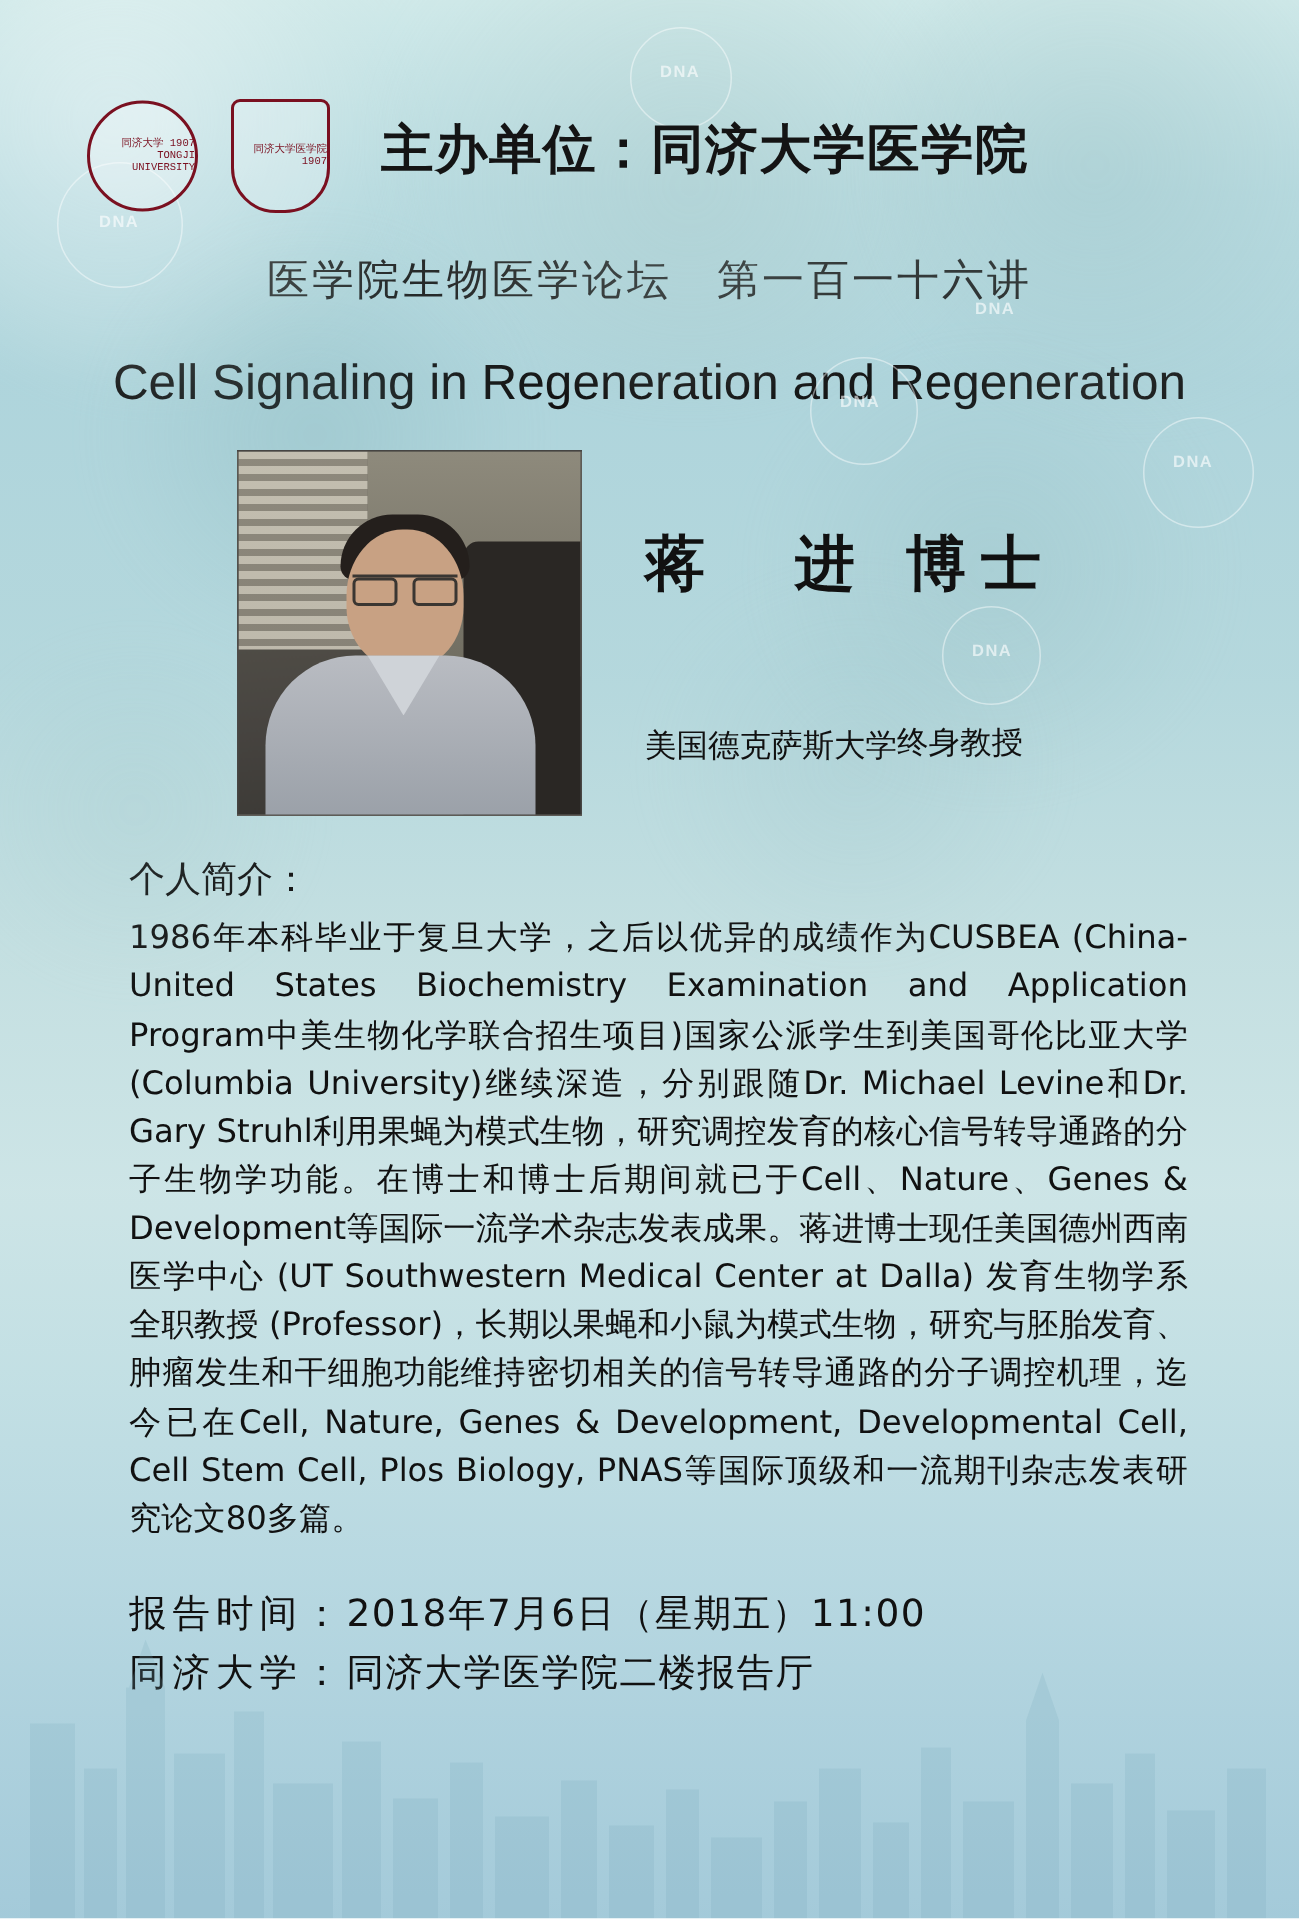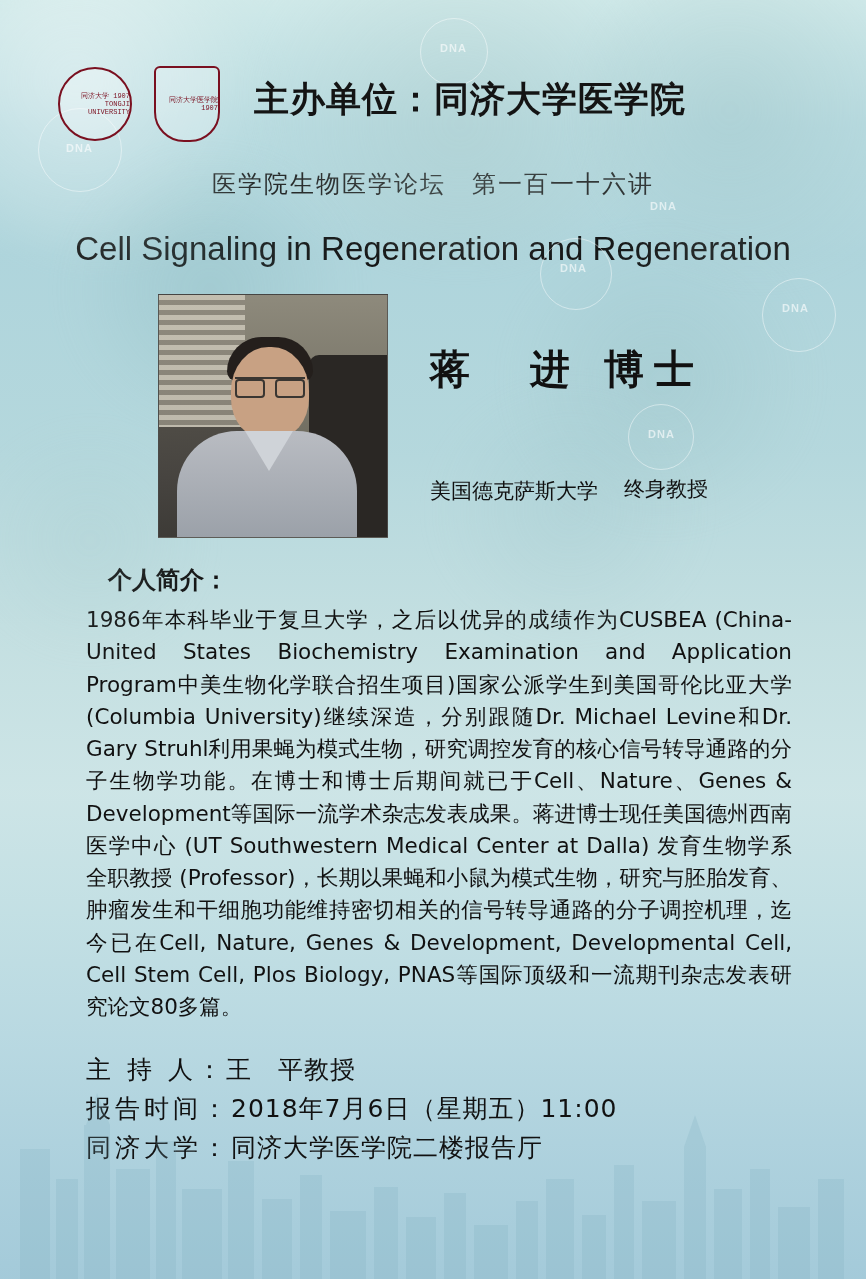--- a/index.html
+++ b/index.html
@@ -122,21 +122,21 @@
     margin-top: 18px;
     font-size: 35px;
     font-weight: bold;
     color: #141414;
     letter-spacing: 1px;
     font-family: "DejaVu Sans", sans-serif;
   }
   .forum-line {
     text-align: center;
     margin-top: 26px;
-    font-size: 24px;
+    font-size: 28px;
     color: #1b1b1b;
     letter-spacing: 2px;
     font-family: "DejaVu Sans", sans-serif;
   }
   .title-en {
     text-align: center;
     margin-top: 30px;
     font-size: 33px;
     color: #111;
     letter-spacing: 0px;
@@ -235,30 +235,29 @@
     font-size: 21px;
     line-height: 1.35;
     color: #111;
     text-align: center;
     font-family: "DejaVu Sans", sans-serif;
     margin-top: 32px;
   }
   .rank {
     font-size: 21px;
     color: #111;
-    margin-left: 26px;
     margin-bottom: 2px;
     font-family: Liberation Sans, sans-serif;
   }
 
   
   .bio-head {
-    margin: 26px 0 0 108px;
+    margin: 26px 0 0 86px;
     font-size: 24px;
-    font-weight: bold;
+    font-weight: normal;
     color: #111;
     font-family: "DejaVu Sans", sans-serif;
   }
   .bio-body {
     margin: 8px 74px 0 86px;
     font-size: 21.5px;
     line-height: 1.5;
     color: #111;
     text-align: justify;
     text-justify: inter-character;
@@ -378,23 +377,20 @@
         <div class="rank">终身教授</div>
       </div>
     </div>
   </div>
 
   <div class="bio-head">个人简介：</div>
   <div class="bio-body">1986年本科毕业于复旦大学，之后以优异的成绩作为CUSBEA (China-United States Biochemistry Examination and Application Program中美生物化学联合招生项目)国家公派学生到美国哥伦比亚大学 (Columbia University)继续深造，分别跟随Dr. Michael Levine和Dr. Gary Struhl利用果蝇为模式生物，研究调控发育的核心信号转导通路的分子生物学功能。在博士和博士后期间就已于Cell、Nature、Genes &amp; Development等国际一流学术杂志发表成果。蒋进博士现任美国德州西南医学中心 (UT Southwestern Medical Center at Dalla) 发育生物学系全职教授 (Professor)，长期以果蝇和小鼠为模式生物，研究与胚胎发育、肿瘤发生和干细胞功能维持密切相关的信号转导通路的分子调控机理，迄今已在Cell, Nature, Genes &amp; Development, Developmental Cell, Cell Stem Cell, Plos Biology, PNAS等国际顶级和一流期刊杂志发表研究论文80多篇。</div>
 
   <div class="footer">
     <div class="footer-row">
-      <span class="lbl">主 持 人：</span><span>王　平教授</span>
-    </div>
-    <div class="footer-row">
       <span class="lbl">报告时间：</span><span>2018年7月6日（星期五）11:00</span>
     </div>
     <div class="footer-row">
       <span class="lbl">同济大学：</span><span>同济大学医学院二楼报告厅</span>
     </div>
   </div>
 
 </div>
 
 </body></html>

